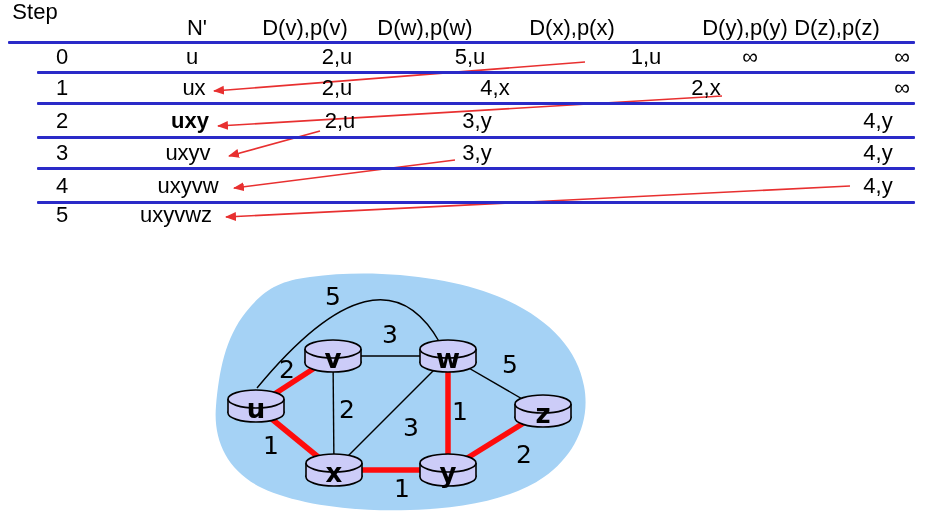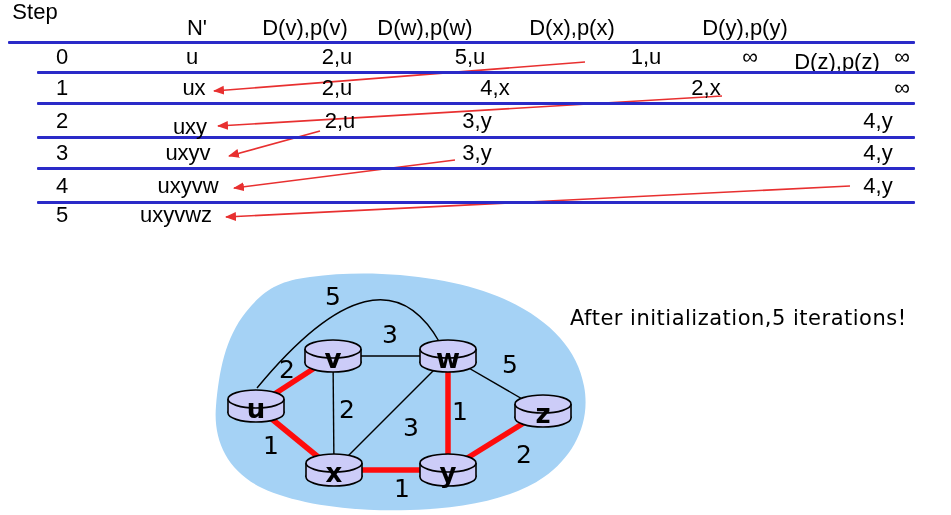--- a/index.html
+++ b/index.html
@@ -111,50 +111,49 @@
       </g>
   </svg>
 
   <div id="table">
       <div class="hcell" style="left: 35px; top: 12px;">Step</div>
       <div class="hcell" style="left: 197px; top: 28px;">N'</div>
       <div class="hcell" style="left: 305px; top: 28px;">D(v),p(v)</div>
       <div class="hcell" style="left: 425px; top: 28px;">D(w),p(w)</div>
       <div class="hcell" style="left: 572px; top: 28px;">D(x),p(x)</div>
       <div class="hcell" style="left: 703px; top: 28px; margin-left: 42px;">D(y),p(y)</div>
-      <div class="hcell" style="left: 837px; top: 28px; margin-top: 34px;">D(z),p(z)</div>
+      <div class="hcell" style="left: 837px; top: 28px;">D(z),p(z)</div>
       <div class="divider" style="left: 8px; top: 41px; width: 907px; background: rgb(42, 42, 200);"></div>
       <div class="divider" style="left: 37px; top: 71px; width: 878px; background: rgb(42, 42, 200);"></div>
       <div class="divider" style="left: 37px; top: 102px; width: 878px; background: rgb(42, 42, 200);"></div>
       <div class="divider" style="left: 37px; top: 136px; width: 878px; background: rgb(42, 42, 200);"></div>
       <div class="divider" style="left: 37px; top: 167px; width: 878px; background: rgb(42, 42, 200);"></div>
       <div class="divider" style="left: 37px; top: 201px; width: 878px; background: rgb(42, 42, 200);"></div>
       <div class="cell" style="left: 62px; top: 57px;">0</div>
       <div class="cell" style="left: 192px; top: 57px;">u</div>
       <div class="cell" style="left: 337px; top: 57px;">2,u</div>
       <div class="cell" style="left: 470px; top: 57px;">5,u</div>
       <div class="cell" style="left: 610px; top: 57px; margin-left: 36px;">1,u</div>
       <div class="cell" style="left: 750px; top: 57px;">∞</div>
       <div class="cell" style="left: 902px; top: 57px;">∞</div>
       <div class="cell" style="left: 62px; top: 88px;">1</div>
       <div class="cell" style="left: 194px; top: 88px;">ux</div>
       <div class="cell" style="left: 337px; top: 88px;">2,u</div>
       <div class="cell" style="left: 470px; top: 88px; margin-left: 25px;">4,x</div>
       <div class="cell" style="left: 706px; top: 88px;">2,x</div>
       <div class="cell" style="left: 902px; top: 88px;">∞</div>
       <div class="cell" style="left: 62px; top: 121px;">2</div>
-      <div class="cell" style="left: 190px; top: 127px;">uxy</div>
+      <div class="cell" style="left: 190px; top: 121px; font-weight: bold;">uxy</div>
       <div class="cell" style="left: 340px; top: 121px;">2,u</div>
       <div class="cell" style="left: 477px; top: 121px;">3,y</div>
       <div class="cell" style="left: 878px; top: 121px;">4,y</div>
       <div class="cell" style="left: 62px; top: 153px;">3</div>
       <div class="cell" style="left: 188px; top: 153px;">uxyv</div>
       <div class="cell" style="left: 477px; top: 153px;">3,y</div>
       <div class="cell" style="left: 878px; top: 153px;">4,y</div>
       <div class="cell" style="left: 62px; top: 186px;">4</div>
       <div class="cell" style="left: 188px; top: 186px;">uxyvw</div>
       <div class="cell" style="left: 878px; top: 186px;">4,y</div>
       <div class="cell" style="left: 62px; top: 215px;">5</div>
       <div class="cell" style="left: 176px; top: 215px;">uxyvwz</div>
     </div>
 
-  <div id="caption">After initialization,5 iterations!</div>
 </div>
 
 </body></html>

